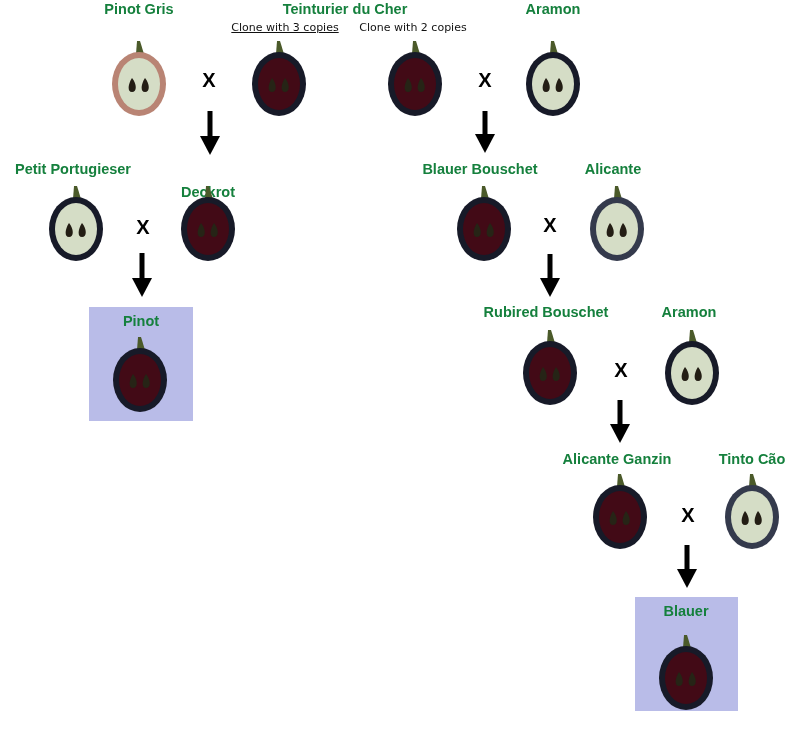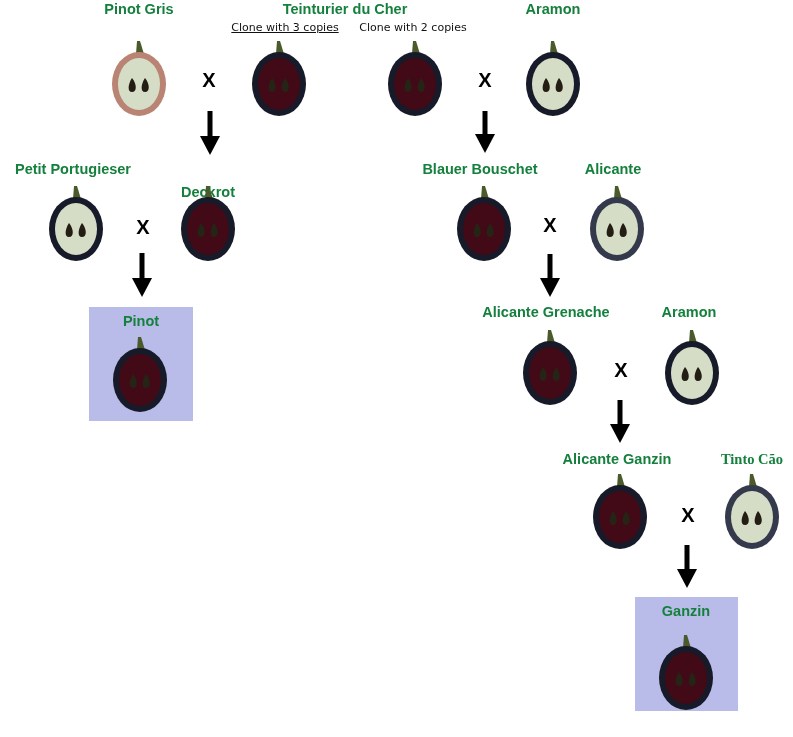--- a/index.html
+++ b/index.html
@@ -29,26 +29,26 @@
   <div class="sublabel" style="left:413px; top:21px;">Clone with 2 copies</div>
   <div class="label" style="left:553px; top:1px;">Aramon</div>
 
   <div class="label" style="left:73px; top:161px;">Petit Portugieser</div>
   <div class="label" style="left:208px; top:164px;margin-top:20px;">Deckrot</div>
   <div class="label" style="left:141px; top:313px;">Pinot</div>
 
   <div class="label" style="left:480px; top:161px;">Blauer Bouschet</div>
   <div class="label" style="left:613px; top:161px;">Alicante</div>
 
-  <div class="label" style="left:546px; top:304px;">Alicante Grenache</div>
+  <div class="label" style="left:546px; top:304px;">Rubired Bouschet</div>
   <div class="label" style="left:689px; top:304px;">Aramon</div>
 
   <div class="label" style="left:617px; top:451px;text-align:right;">Alicante Ganzin</div>
-  <div class="label" style="left:752px; top:451px;font-family:Liberation Serif, serif;">Tinto Cão</div>
-  <div class="label" style="left:686px; top:603px;">Ganzin</div>
+  <div class="label" style="left:752px; top:451px;">Tinto Cão</div>
+  <div class="label" style="left:686px; top:603px;">Blauer</div>
 
   <div class="cross" style="left:209px; top:80px;">X</div>
   <div class="cross" style="left:485px; top:80px;">X</div>
   <div class="cross" style="left:143px; top:227px;">X</div>
   <div class="cross" style="left:550px; top:225px;">X</div>
   <div class="cross" style="left:621px; top:370px;">X</div>
   <div class="cross" style="left:688px; top:515px;">X</div>
 
   <svg id="art" width="793" height="737" viewBox="0 0 793 737">
       <g>

